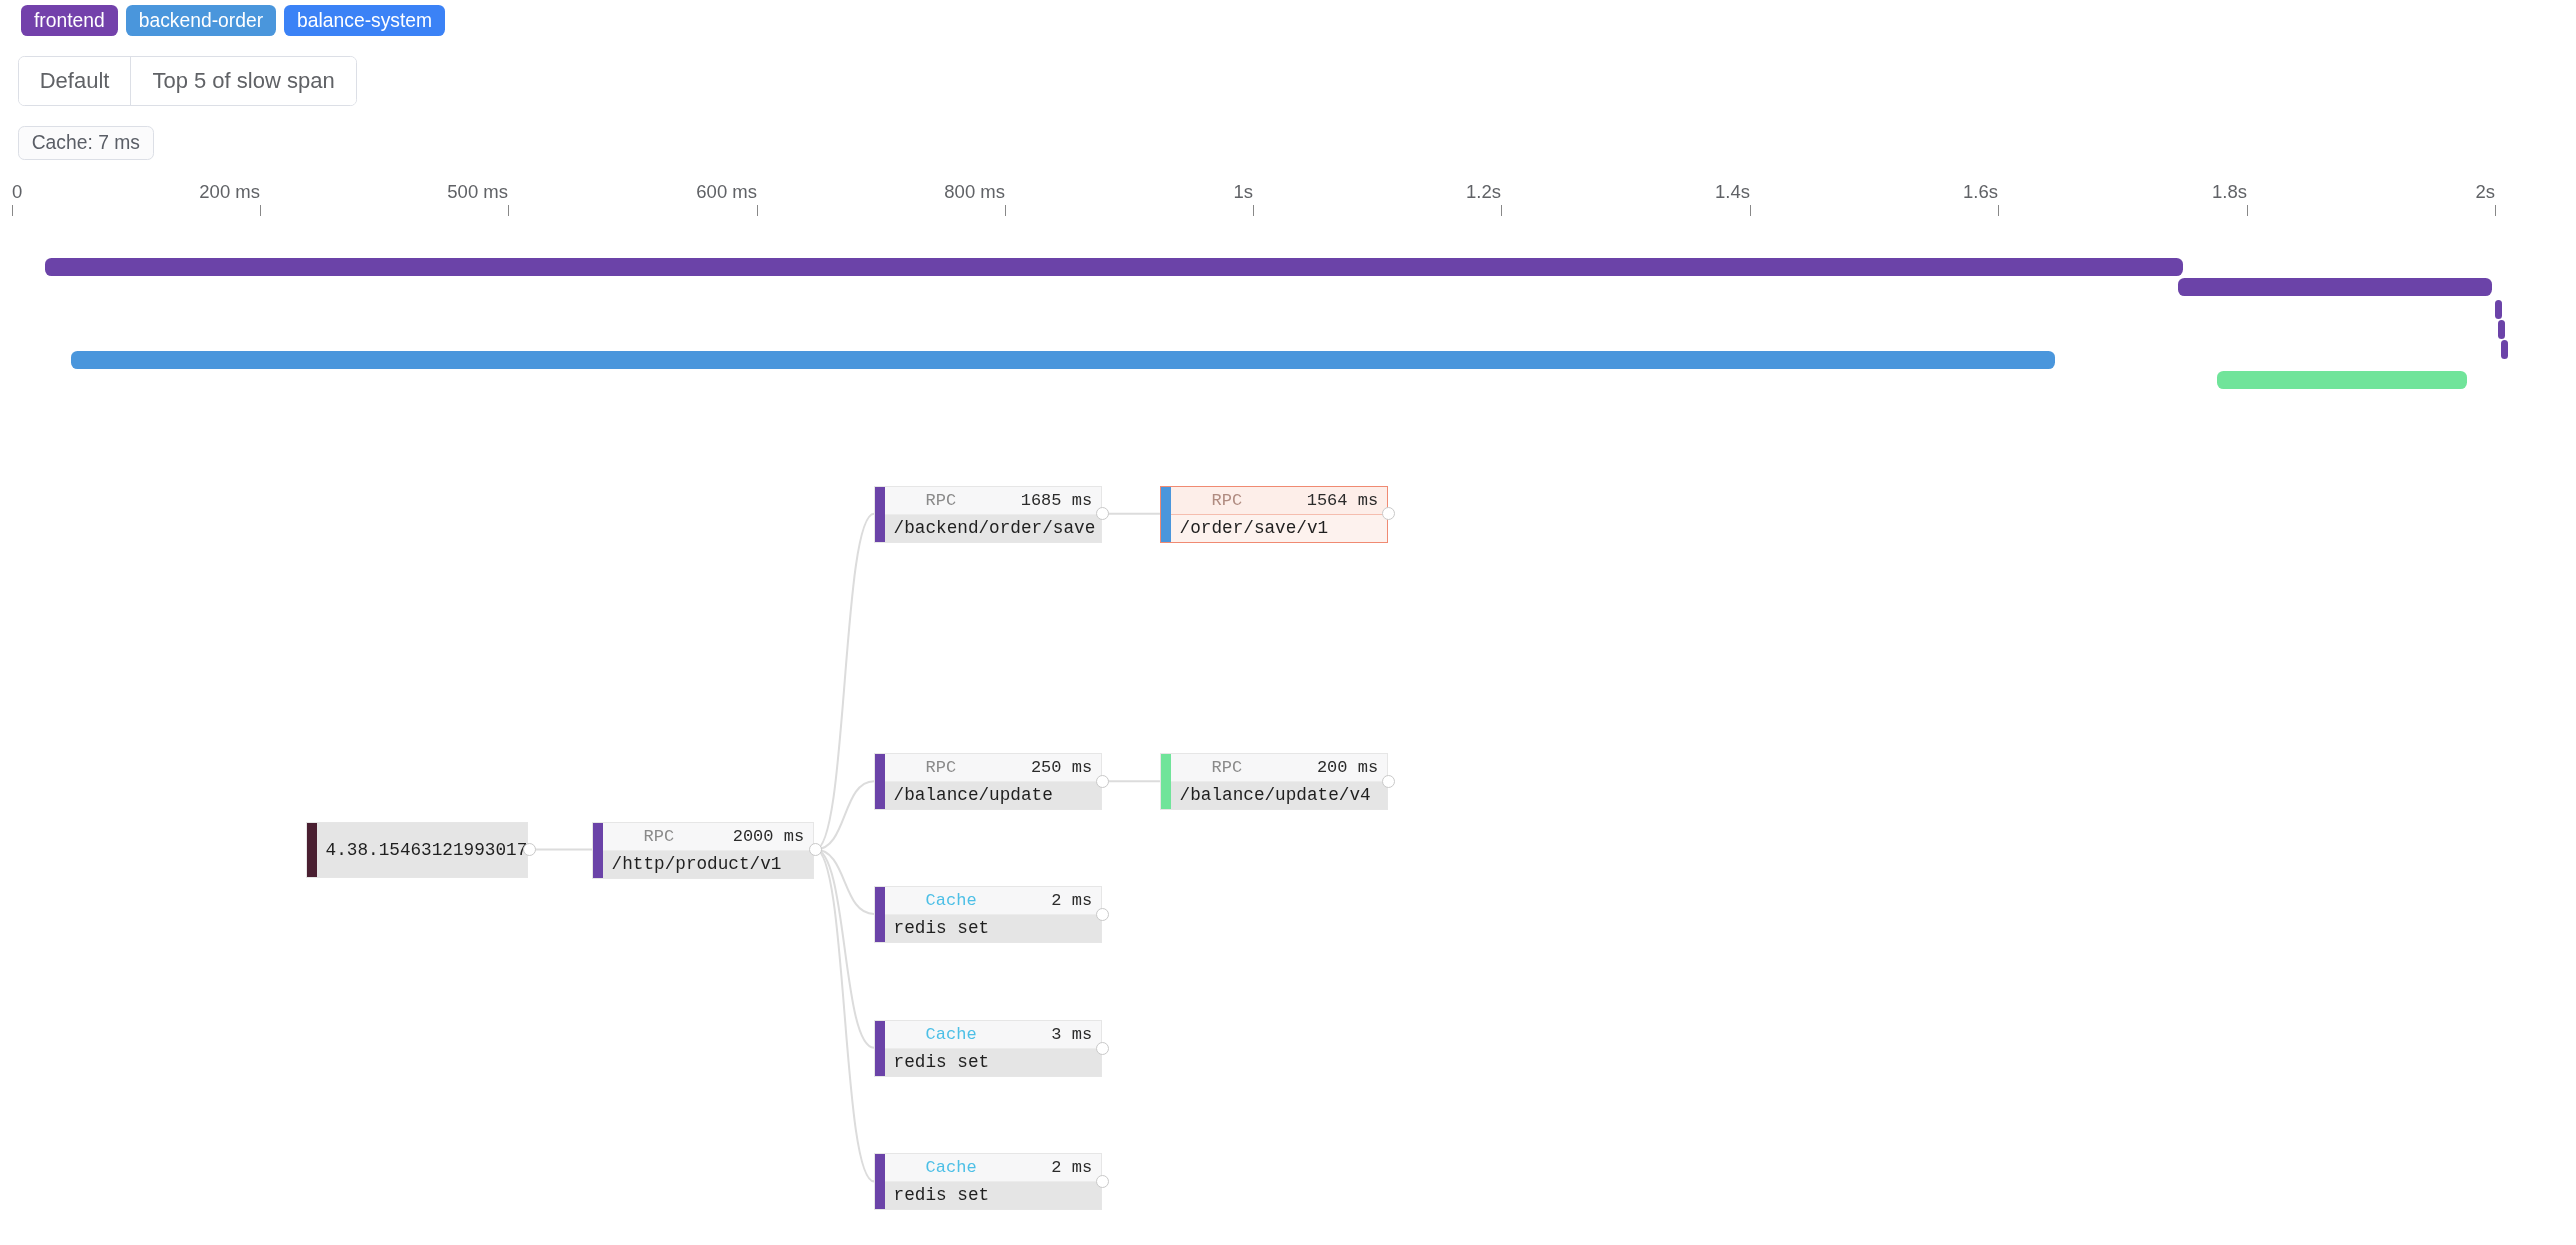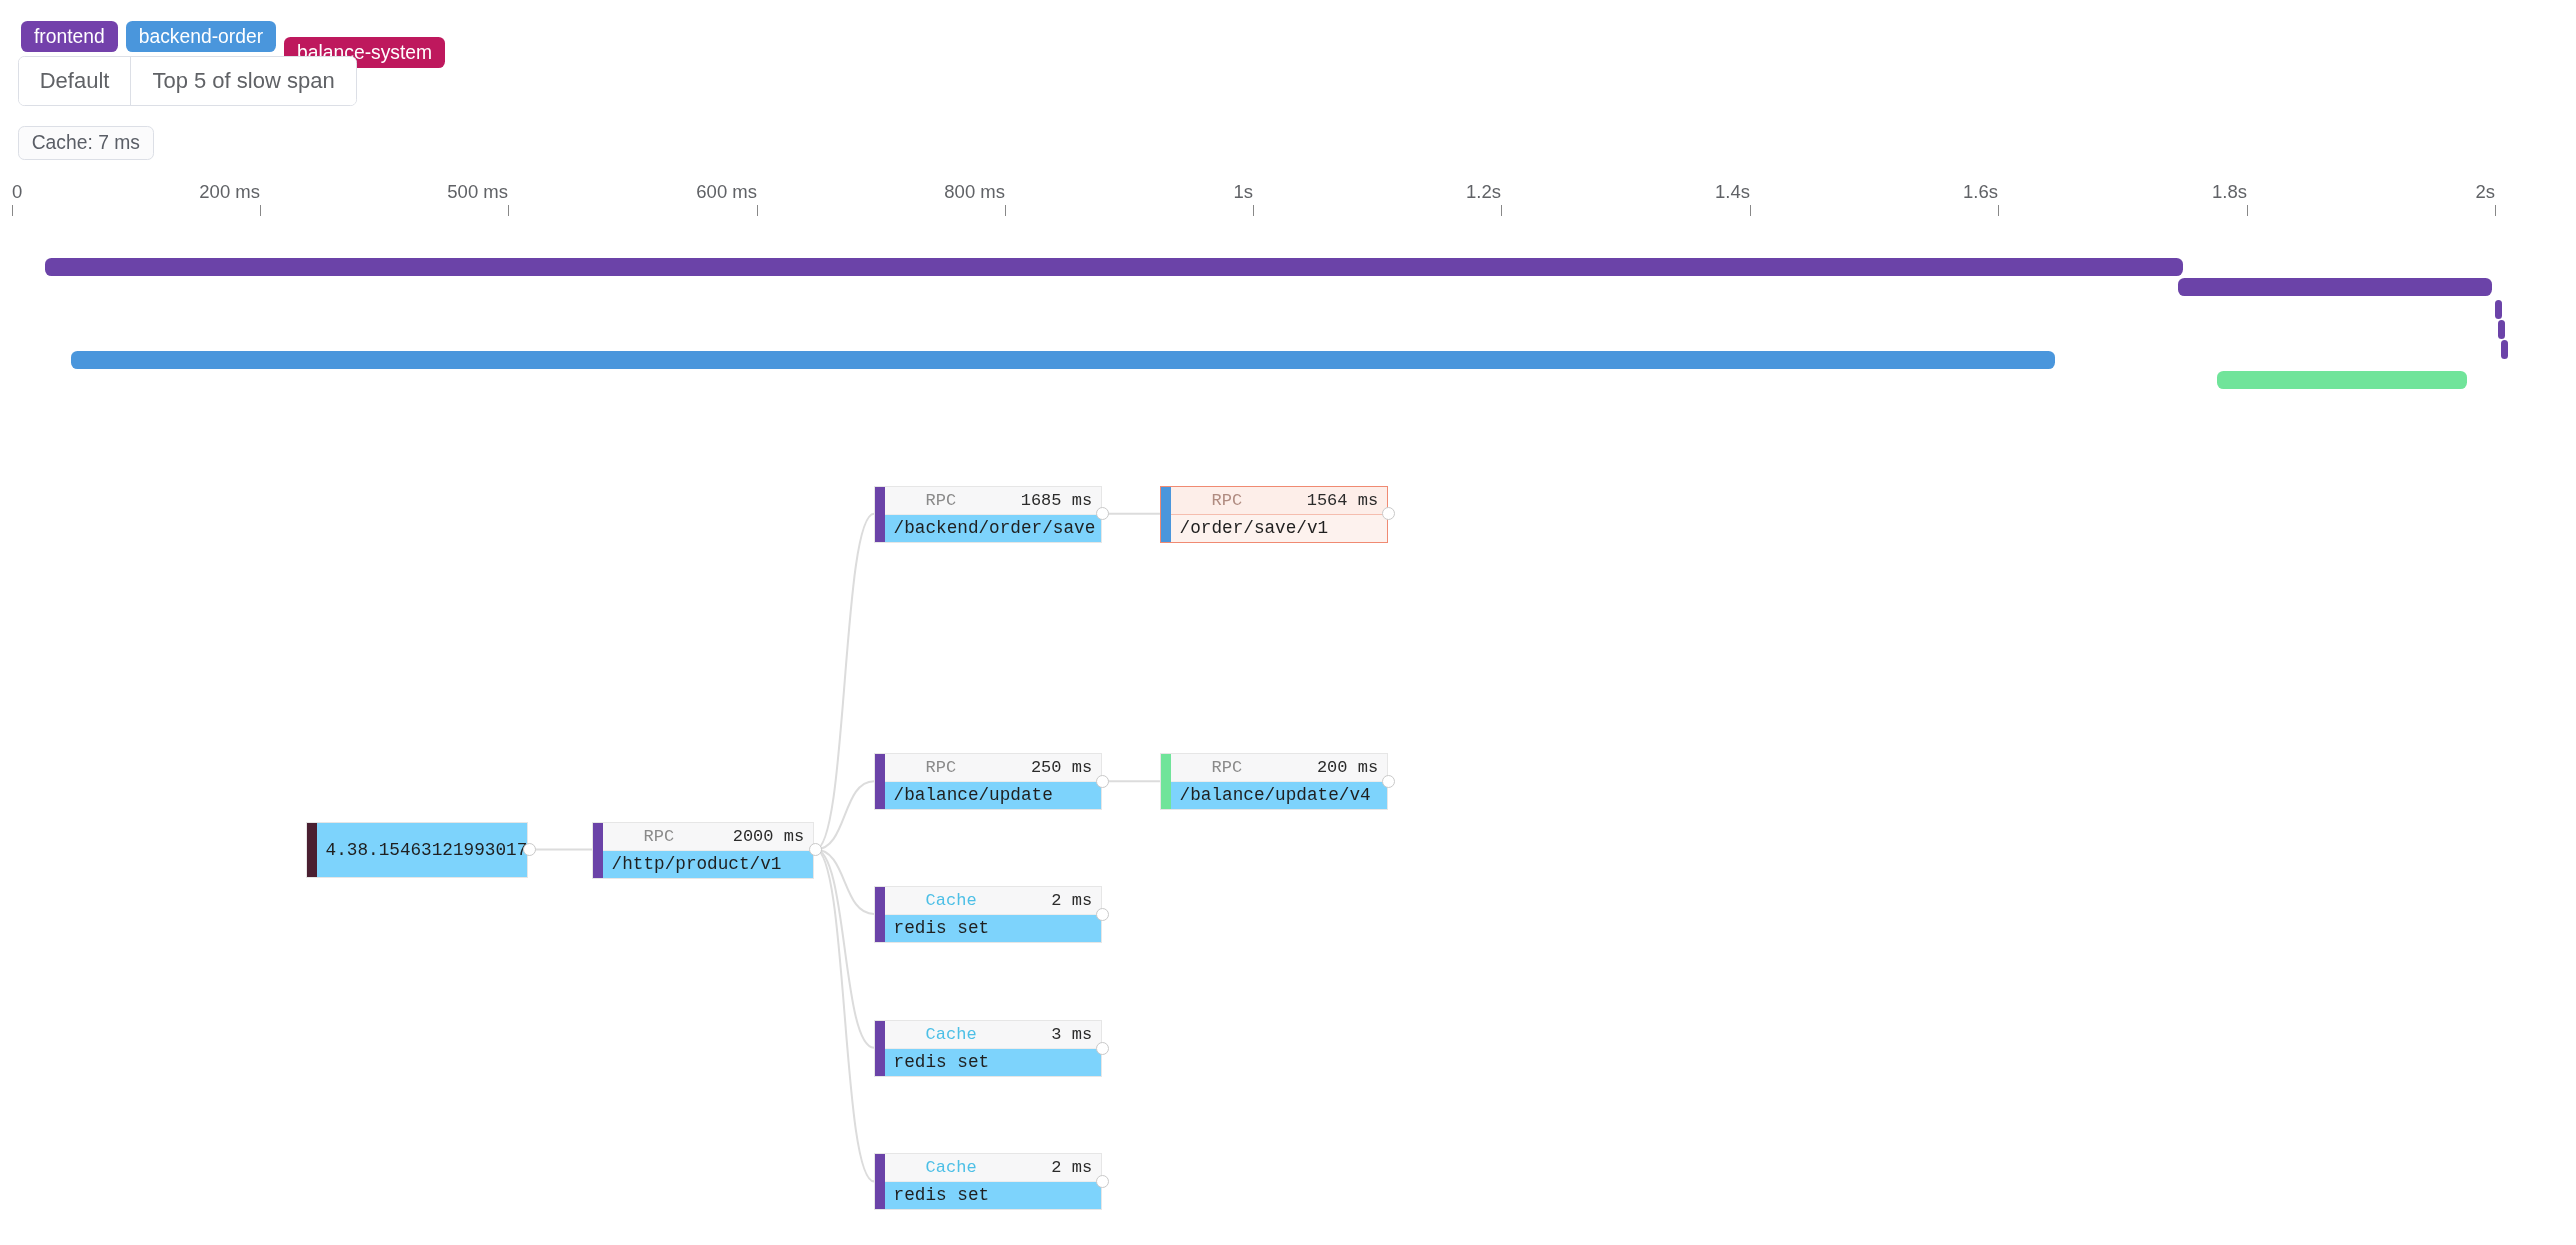--- a/index.html
+++ b/index.html
@@ -117,21 +117,21 @@
   .node .row-top {
     display: flex; align-items: center; justify-content: space-between;
     height: 28px; padding: 0 8.9px;
     background: #f7f7f8;
     border-bottom: 0.8px solid #ececec;
     font-size: 17px;
   }
   .node .row-bottom {
     display: flex; align-items: center;
     height: 28px; padding: 0 8.9px;
-    background: #7dd3fc;
+    background: #e5e5e5;
     font-size: 17.7px;
     color: #1f1f1f;
     white-space: nowrap;
     overflow: hidden;
   }
   .node .kind { color: #8a8a8a; padding-left: 32px; }
   .node .kind.cache { color: #4cbfe6; }
   .node .dur { color: #2b2b2b; }
 
   .node.error { border-color: #f08a72; }
@@ -151,21 +151,21 @@
 </head>
 <body>
 
 <div id="service-tags">
     <div class="tag" style="background: rgb(115, 65, 171);">
       <span>frontend</span>
     </div>
     <div class="tag" style="background: rgb(74, 150, 220);">
       <span>backend-order</span>
     </div>
-    <div class="tag" style="background: #be185d; margin-top: 32px;">
+    <div class="tag" style="background: #3b82f6;">
       <span>balance-system</span>
     </div>
   </div>
 
 <div id="view-modes">
     <button class="mode-btn">Default</button>
     <button class="mode-btn">Top 5 of slow span</button>
   </div>
 
 <div id="cache-summary">

